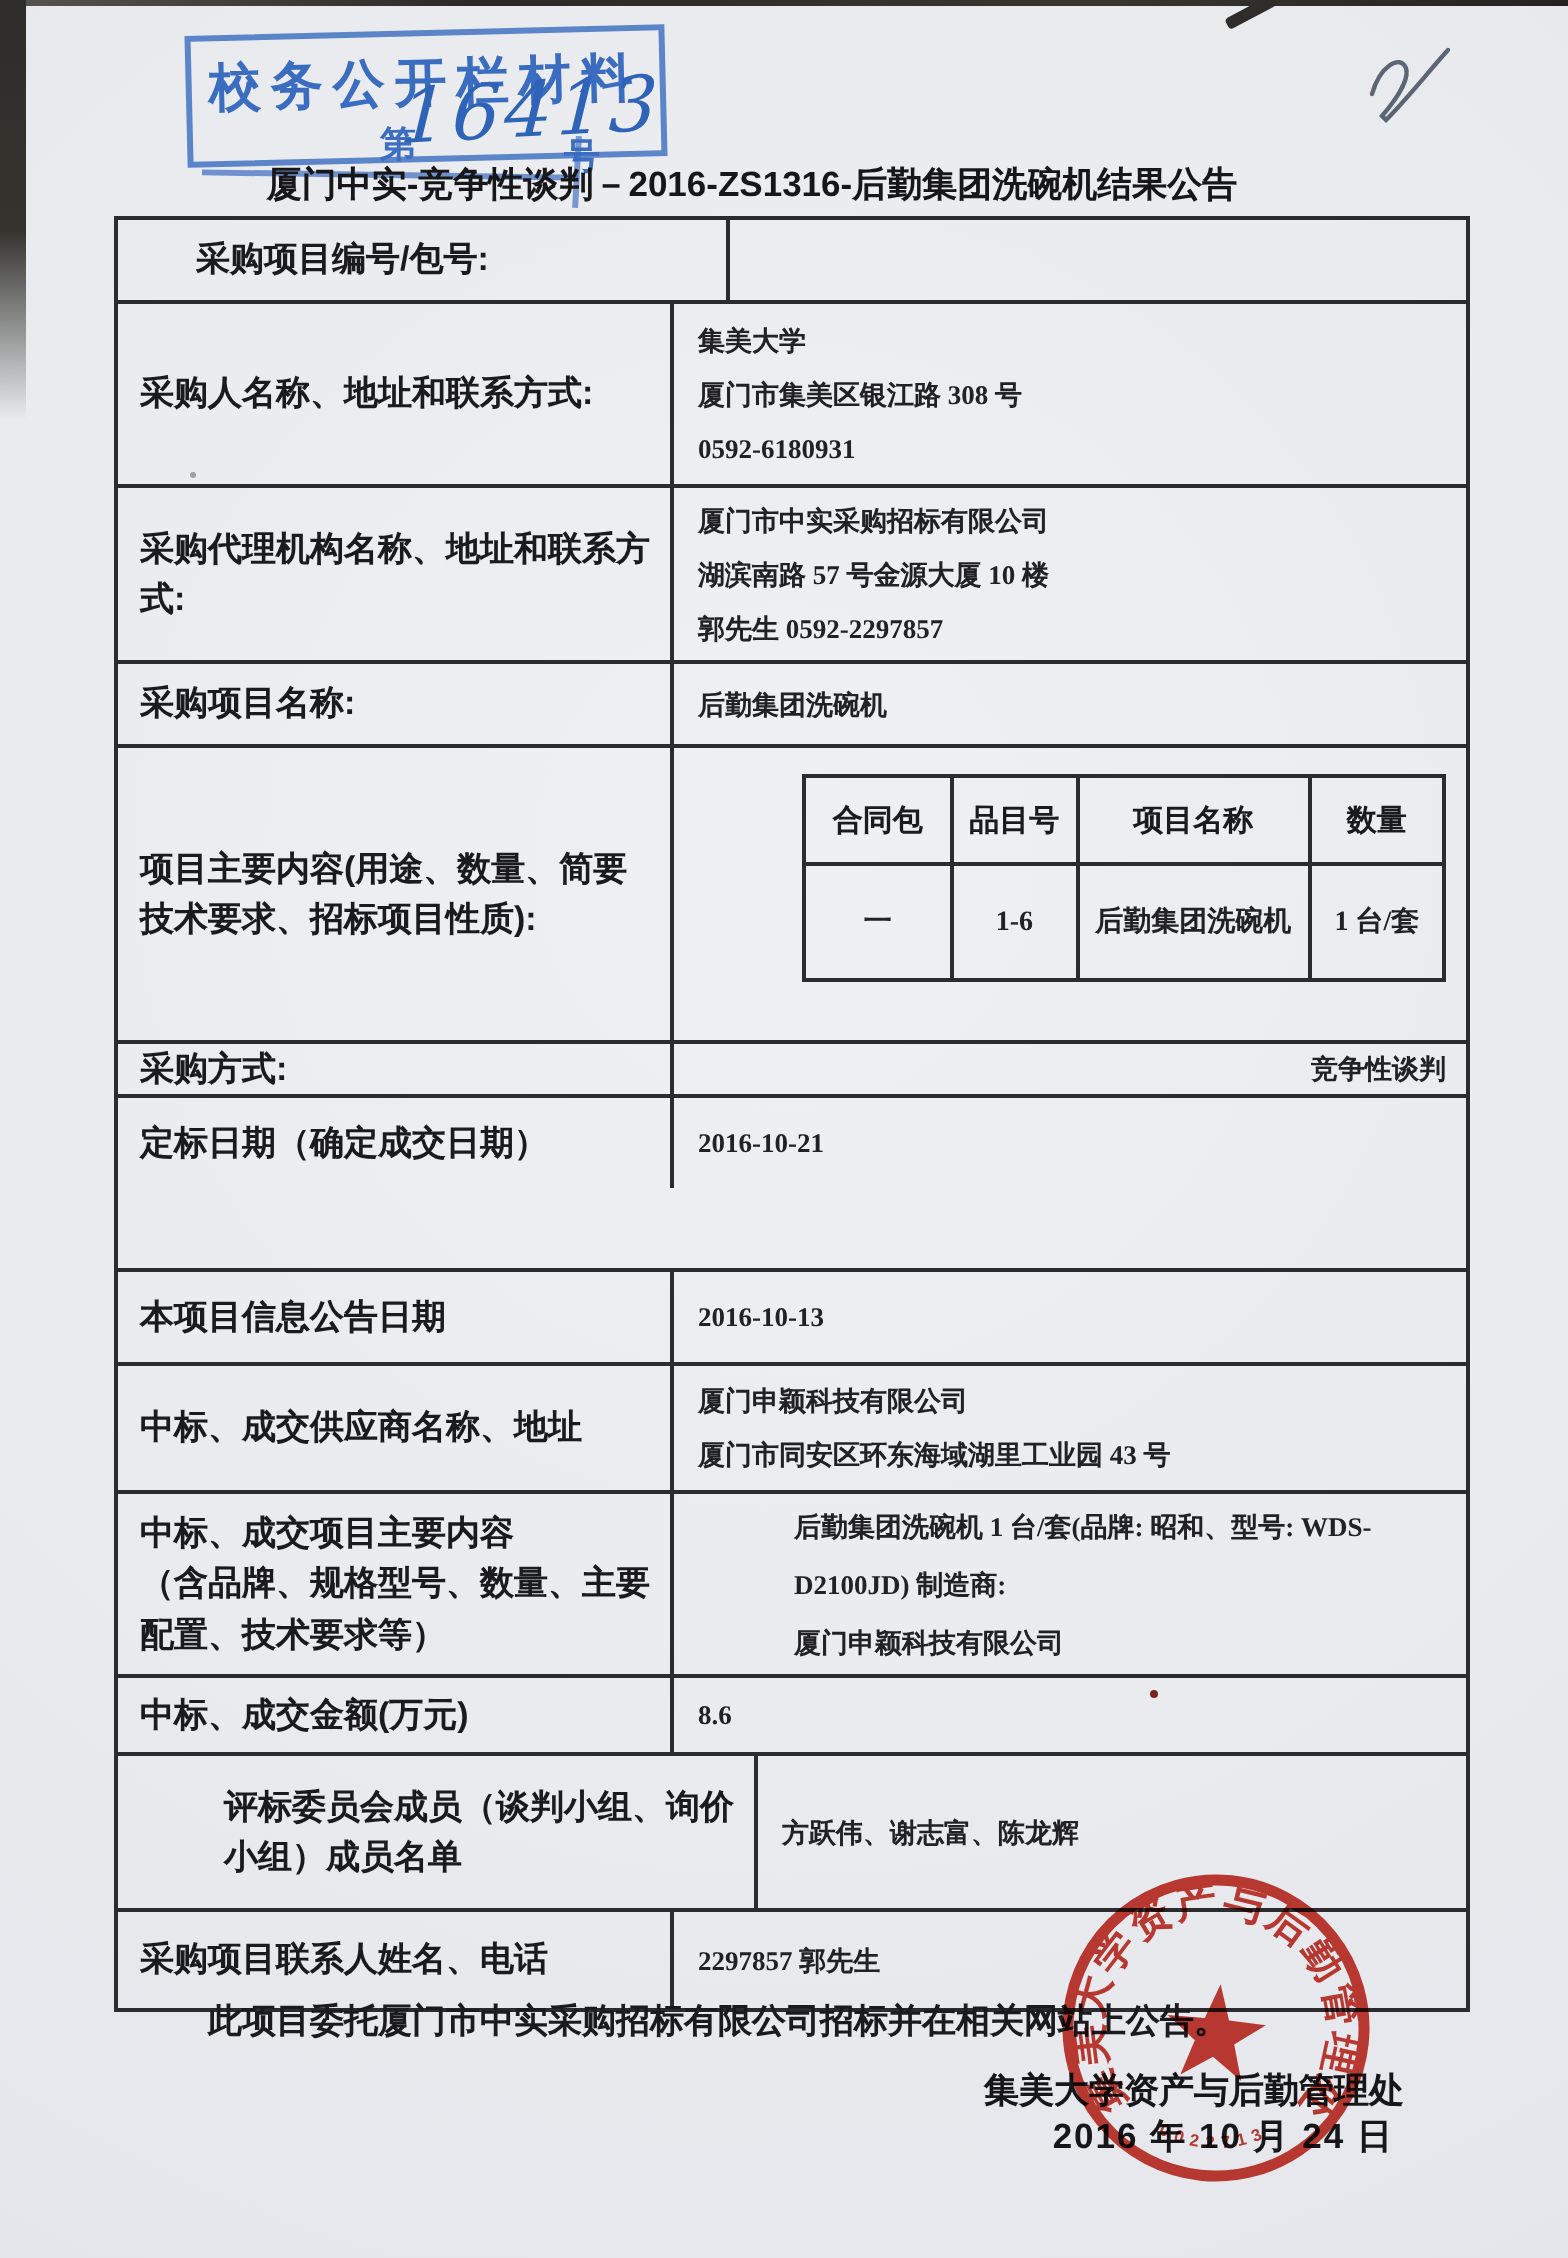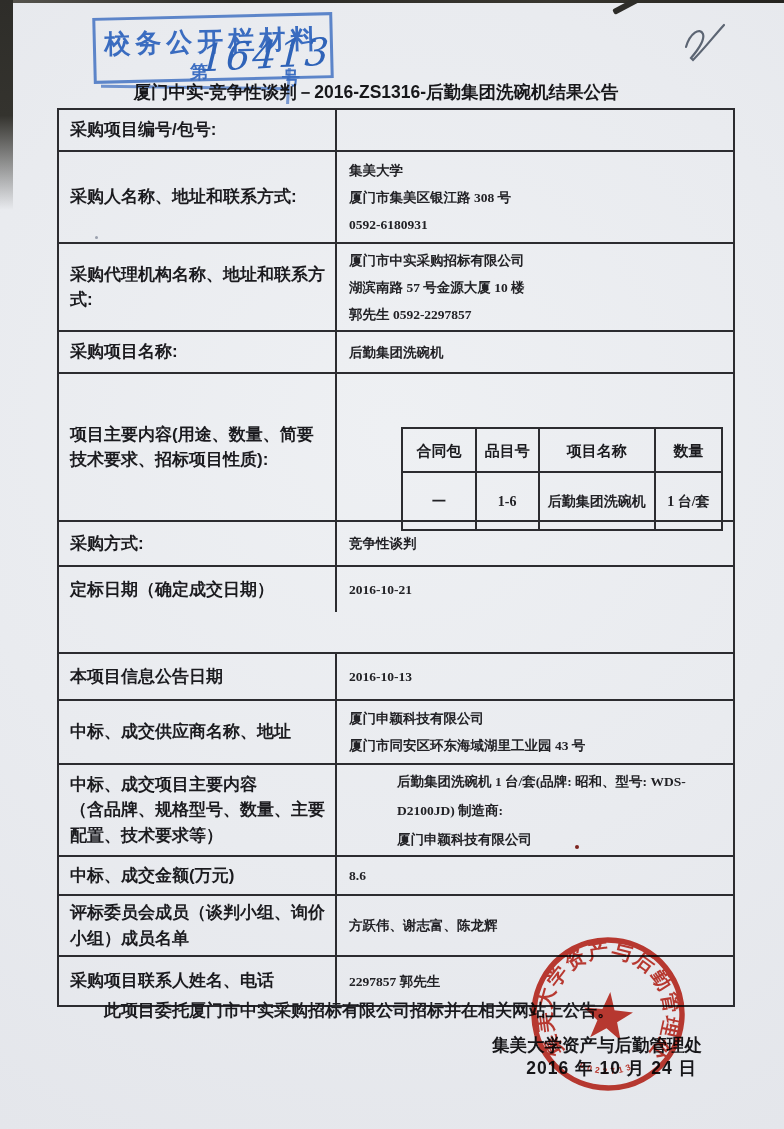--- a/index.html
+++ b/index.html
@@ -40,34 +40,34 @@
   .check-svg { position:absolute; left:678px; top:20px; }
 
   
   .doc-title { position:absolute; top:80px; left:-16px; width:784px; text-align:center;
     font-size:17.5px; font-weight:800; color:#17171a; }
 
   
   .doc-table { position:absolute; left:57px; top:108px; width:678px;
     border:2px solid #2c2c30; box-sizing:border-box; background:transparent; }
   .row { display:flex; border-top:2px solid #2c2c30; box-sizing:border-box; }
-  .row:first-child { border-top:none; }
+  .row:first-child { border-top:none;margin-left:28px; }
   .cell-label { width:278px; border-right:2px solid #2c2c30; box-sizing:border-box;
     display:flex; align-items:center; padding:2px 8px 2px 11px;
     font-weight:700; font-size:17px; line-height:1.5; color:#1b1b1f; white-space:pre-wrap; }
   .cell-value { flex:1; display:flex; flex-direction:column; justify-content:center;
     padding:2px 10px 2px 12px; box-sizing:border-box;
     font-family:"Liberation Serif", serif; font-weight:700; font-size:13.5px;
     line-height:27px; color:#222226; }
   .r1  { height:40px; }  .r2  { height:92px; }  .r3  { height:88px; }
-  .r4  { height:42px; }  .r5  { height:148px; } .r6  { height:45px; }
+  .r4  { height:42px; }  .r5  { height:148px; } .r6  { height:27px;text-align:right; }
   .r7  { height:47px; }  .r8  { height:47px;margin-top:40px; }  .r9  { height:64px; }
-  .r10 { height:92px;gap:48px; }  .r11 { height:39px; }  .r12 { height:61px; }
+  .r10 { height:92px;gap:48px; }  .r11 { height:39px; }  .r12 { height:78px;padding-left:42px; }
   .r13 { height:50px; }
-  .r5 .cell-value { justify-content:flex-start; padding-top:13px;margin-top:40px; }
+  .r5 .cell-value { justify-content:flex-start; padding-top:13px; }
   .r10 .cell-value { line-height:29px; }
 
   
   .inner-table { border-collapse:collapse; margin-left:52px; table-layout:fixed;
     font-family:"Liberation Sans", sans-serif; }
   .inner-table th, .inner-table td { border:2px solid #2c2c30; text-align:center; padding:0 4px; }
   .inner-table th { height:42px; font-size:15px; font-weight:700; color:#1b1b1f; }
   .inner-table td { height:56px; font-family:"Liberation Serif", serif; font-weight:700;
     font-size:14px; color:#222226; }
   .col-c1 { width:66px; } .col-c2 { width:56px; } .col-c3 { width:104px; } .col-c4 { width:60px; }

